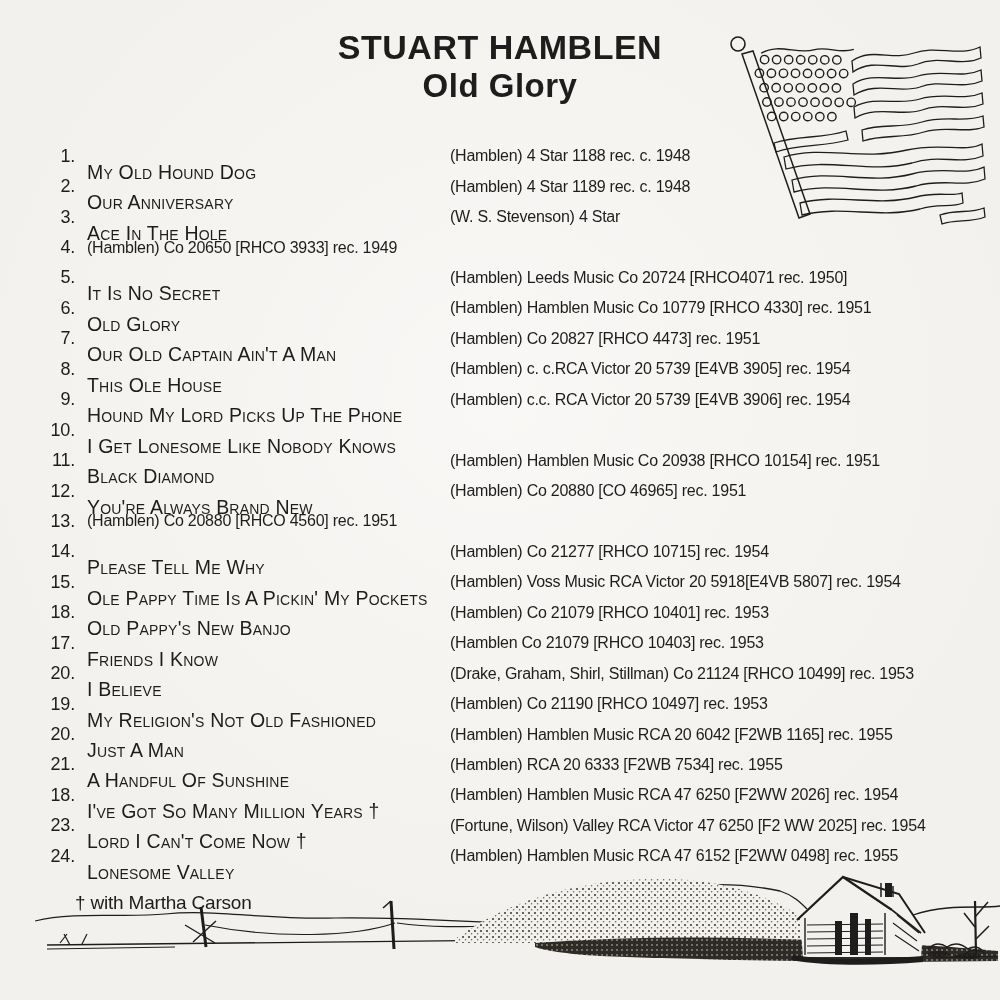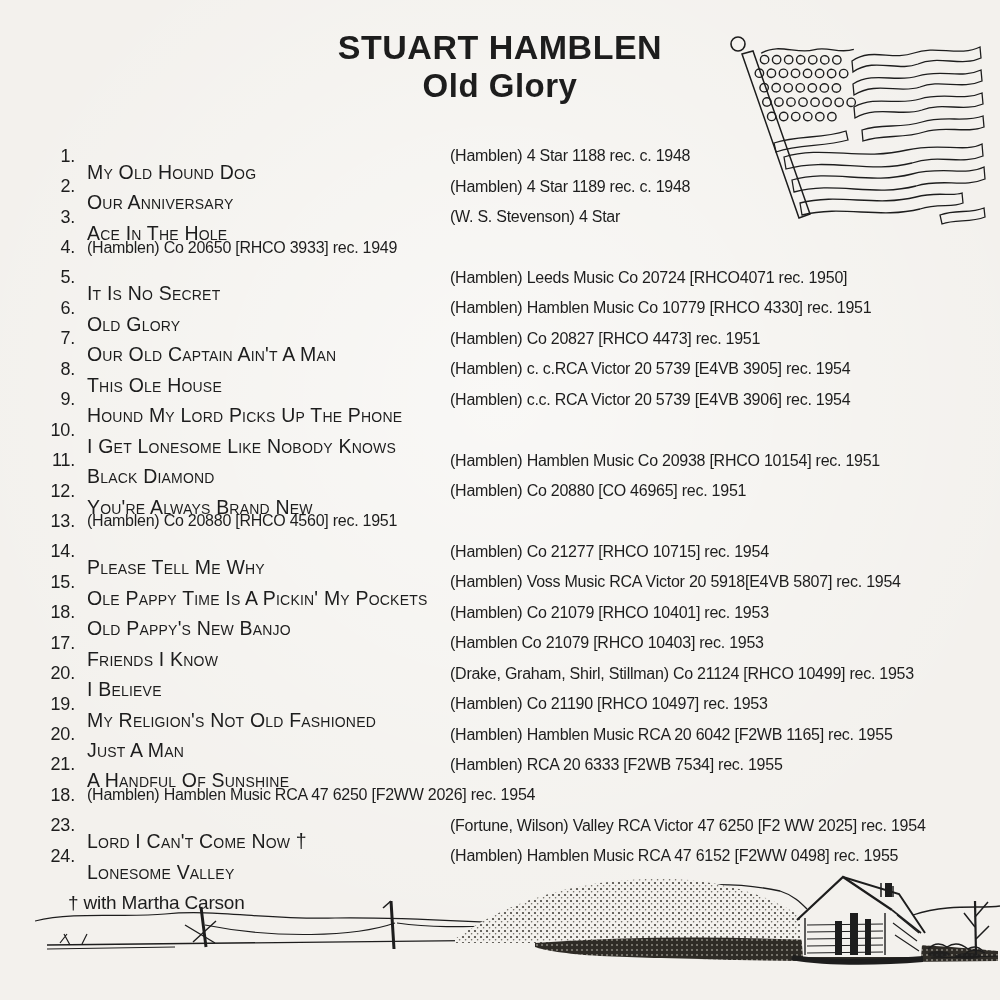--- a/index.html
+++ b/index.html
@@ -34,21 +34,21 @@
     font-variant:small-caps;
     font-size:19.5px;letter-spacing:.2px;
     overflow:hidden;
     margin-top:32px;
   }
   .details{
     flex:1 1 auto;
     font-size:16px;letter-spacing:-.25px;
   }
   .footnote{
-    position:absolute;left:68px;top:892px;
+    position:absolute;left:75px;top:892px;
     font-size:19px;letter-spacing:-.2px;
   }
   .landscape{position:absolute;left:35px;top:863px;width:965px;height:112px;}
   .ln{stroke:var(--ink);fill:none;}
 </style>
 </head>
 <body>
 
 <div class="page">
 
@@ -242,20 +242,21 @@
     </div>
 
     <div class="track-row">
       <span class="num">21.</span>
       <span class="title">A Handful Of Sunshine</span>
       <span class="details">(Hamblen) RCA 20 6333 [F2WB 7534] rec. 1955</span>
     </div>
 
     <div class="track-row">
       <span class="num">18.</span>
+      <span class="title">I've Got So Many Million Years †</span>
       <span class="details">(Hamblen) Hamblen Music RCA 47 6250 [F2WW 2026] rec. 1954</span>
     </div>
 
     <div class="track-row">
       <span class="num">23.</span>
       <span class="title">Lord I Can't Come Now †</span>
       <span class="details">(Fortune, Wilson) Valley RCA Victor 47 6250 [F2 WW 2025] rec. 1954</span>
     </div>
 
     <div class="track-row">

